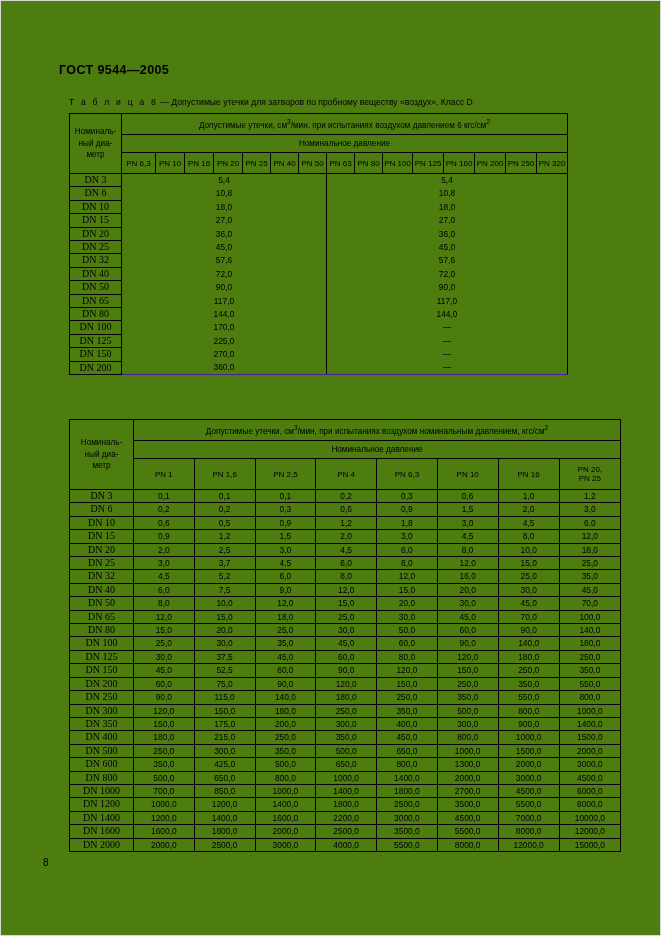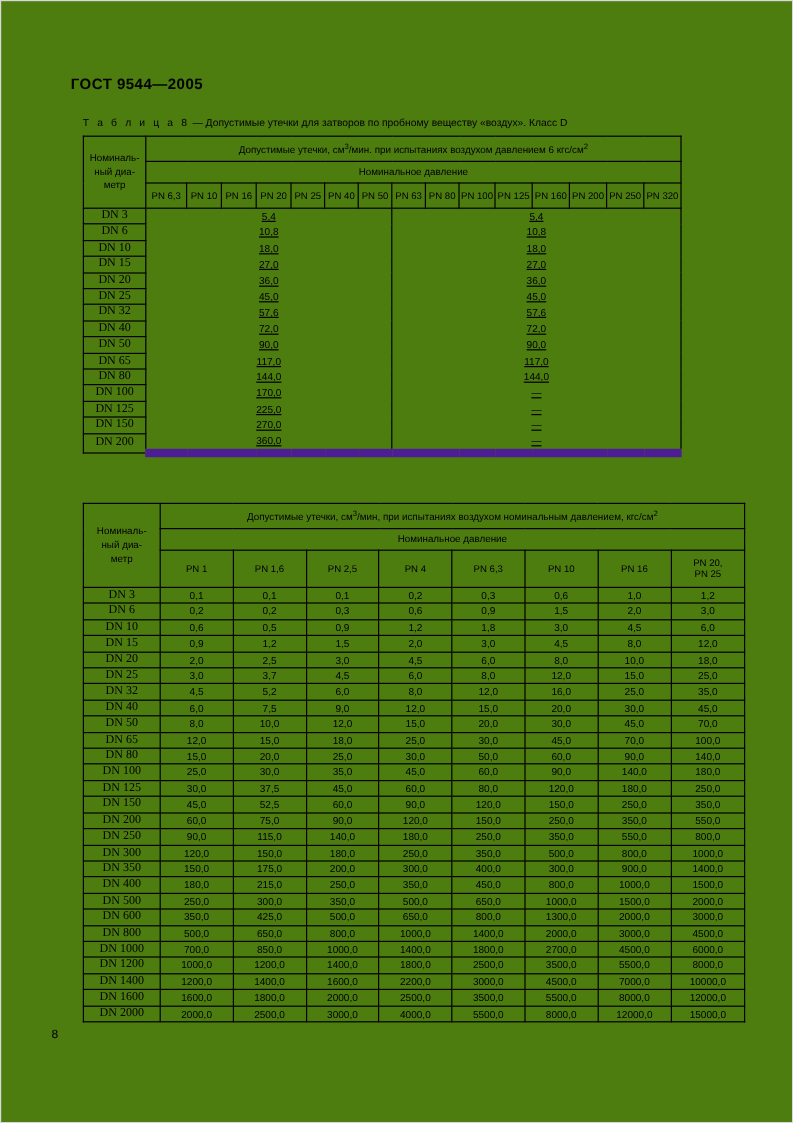--- a/index.html
+++ b/index.html
@@ -95,24 +95,23 @@
   .val-cell {
     font-size: 8.4px;
     height: 12.4px;
     line-height: 12.4px;
   }
 
   
   #t8 .v-left, #t8 .v-right {
     border-top: none;
     border-bottom: none;
-    text-decoration: underline;
   }
   #t8 tr.first-data .v-left, #t8 tr.first-data .v-right { border-top: 1px solid #000; }
-  #t8 tr.last-data .v-left, #t8 tr.last-data .v-right { border-bottom: 7px solid #4c1d95; }
+  #t8 tr.last-data .v-left, #t8 tr.last-data .v-right { border-bottom: 1px solid #4c1d95; }
 
   sup { font-size: 6.5px; vertical-align: super; }
 </style>
 </head>
 <body>
 
 <div class="page">
 
   <div class="page-header">ГОСТ 9544—2005</div>
 

